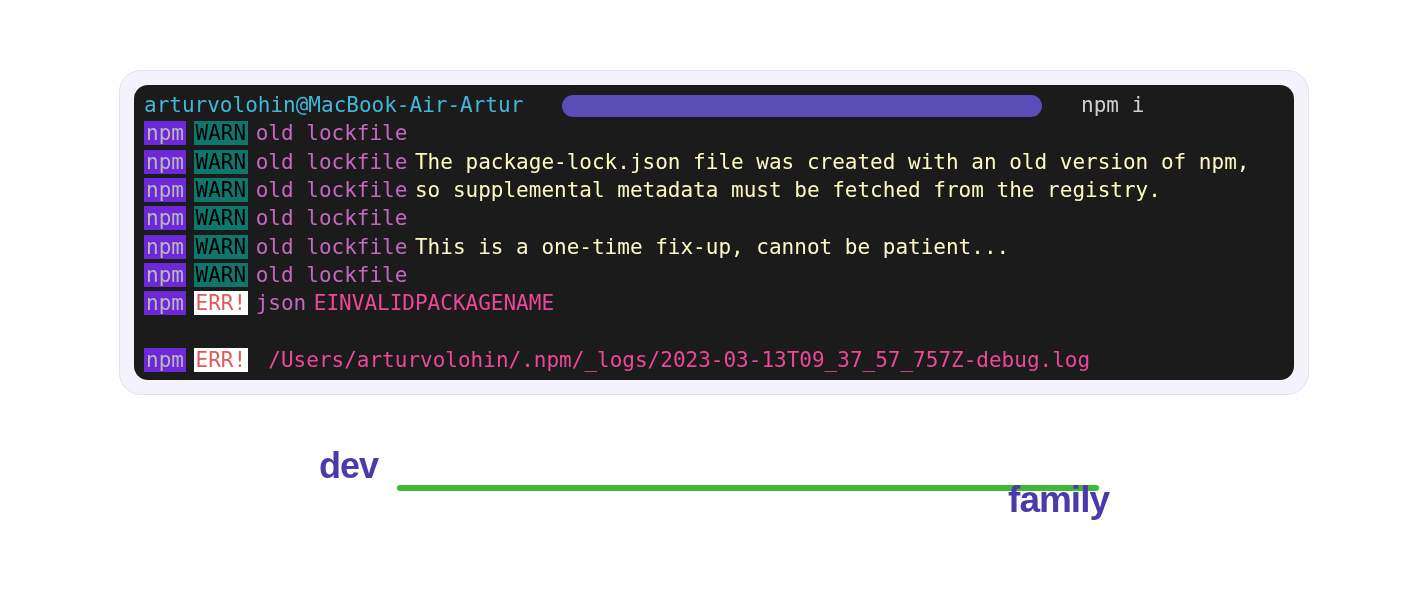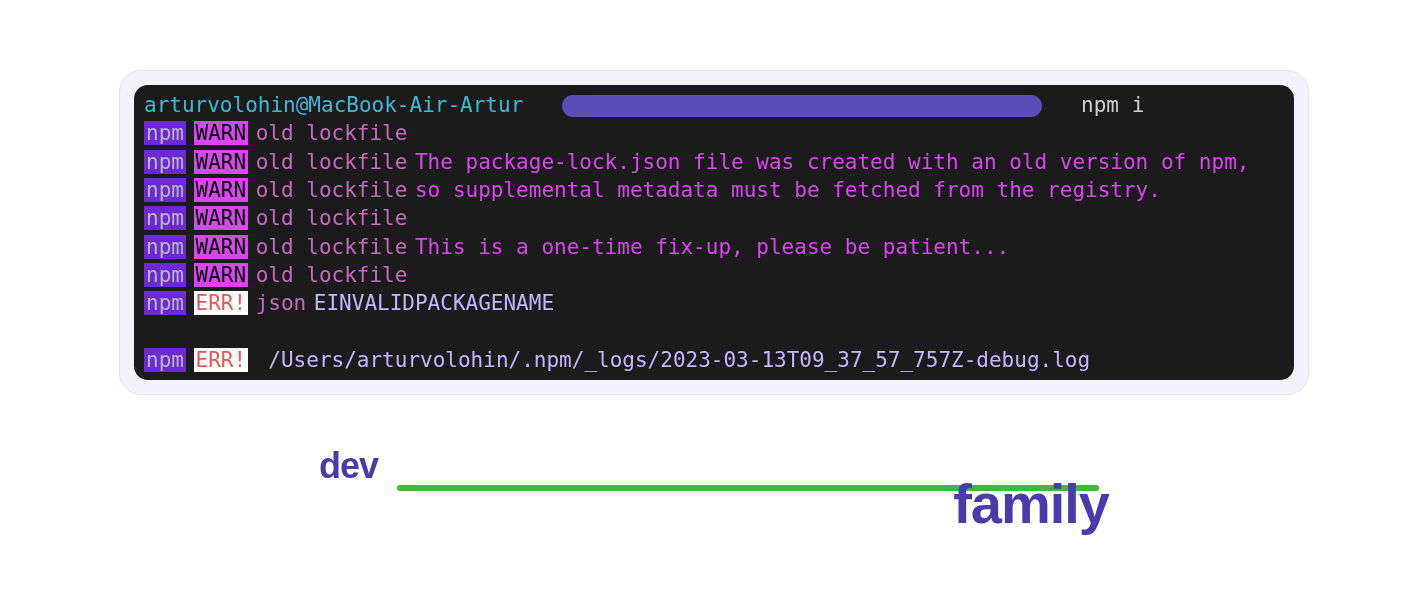--- a/index.html
+++ b/index.html
@@ -35,25 +35,25 @@
     display: inline-block;
     background: #5a4db8;
     border-radius: 14px;
     height: 22px;
     vertical-align: middle;
     min-width: 480px;
     margin: 0 6px;
   }
   .cmd { color: #cfcfcf; }
   .npm-prefix { background: #6d28d9; color: #b8b8b8; padding: 0 2px; }
-  .warn-badge { background: #d946ef; color: #000000; padding: 0 2px; }
+  .warn-badge { background: #0f766e; color: #000000; padding: 0 2px; }
   .err-badge  { background: #ffffff; color: #e05a5a; padding: 0 2px; }
   .category   { color: #c768c0; }
-  .msg        { color: #d946ef; }
-  .white-msg  { color: #c4b5fd; }
+  .msg        { color: #fef9c3; }
+  .white-msg  { color: #ec4899; }
   .sp { display: inline-block; width: 0.6ch; }
   .gap-row { height: 1.35em; }
   .logo-wrap {
     margin-top: 56px;
     width: 1190px;
     display: flex;
     justify-content: center;
   }
   .logo {
     position: relative;
@@ -66,24 +66,24 @@
     top: -6px;
     font-family: -apple-system, BlinkMacSystemFont, "Segoe UI", sans-serif;
     font-weight: 800;
     font-size: 36px;
     color: #4a3aaa;
     letter-spacing: -1px;
   }
   .logo .family {
     position: absolute;
     right: 0;
-    top: 20px;
+    top: 28px;
     font-family: -apple-system, BlinkMacSystemFont, "Segoe UI", sans-serif;
     font-weight: 800;
-    font-size: 56px;
+    font-size: 37px;
     color: #4a3aaa;
     letter-spacing: -1px;
   }
   .logo .line {
     position: absolute;
     left: 78px;
     right: 10px;
     top: 34px;
     height: 6px;
     background: #3dbb37;
@@ -114,21 +114,21 @@
 
     <div class="row">
       <span class="npm-prefix">npm</span><span class="sp"></span><span class="warn-badge">WARN</span><span class="sp"></span><span class="category">old lockfile</span><span class="sp"></span><span class="msg">so supplemental metadata must be fetched from the registry.</span>
     </div>
 
     <div class="row">
       <span class="npm-prefix">npm</span><span class="sp"></span><span class="warn-badge">WARN</span><span class="sp"></span><span class="category">old lockfile</span><span class="sp"></span><span class="msg"></span>
     </div>
 
     <div class="row">
-      <span class="npm-prefix">npm</span><span class="sp"></span><span class="warn-badge">WARN</span><span class="sp"></span><span class="category">old lockfile</span><span class="sp"></span><span class="msg">This is a one-time fix-up, please be patient...</span>
+      <span class="npm-prefix">npm</span><span class="sp"></span><span class="warn-badge">WARN</span><span class="sp"></span><span class="category">old lockfile</span><span class="sp"></span><span class="msg">This is a one-time fix-up, cannot be patient...</span>
     </div>
 
     <div class="row">
       <span class="npm-prefix">npm</span><span class="sp"></span><span class="warn-badge">WARN</span><span class="sp"></span><span class="category">old lockfile</span><span class="sp"></span><span class="msg"></span>
     </div>
 
     <div class="row">
       <span class="npm-prefix">npm</span><span class="sp"></span><span class="err-badge">ERR!</span><span class="sp"></span><span class="category">json</span><span class="sp"></span><span class="white-msg">EINVALIDPACKAGENAME</span>
     </div>
 

